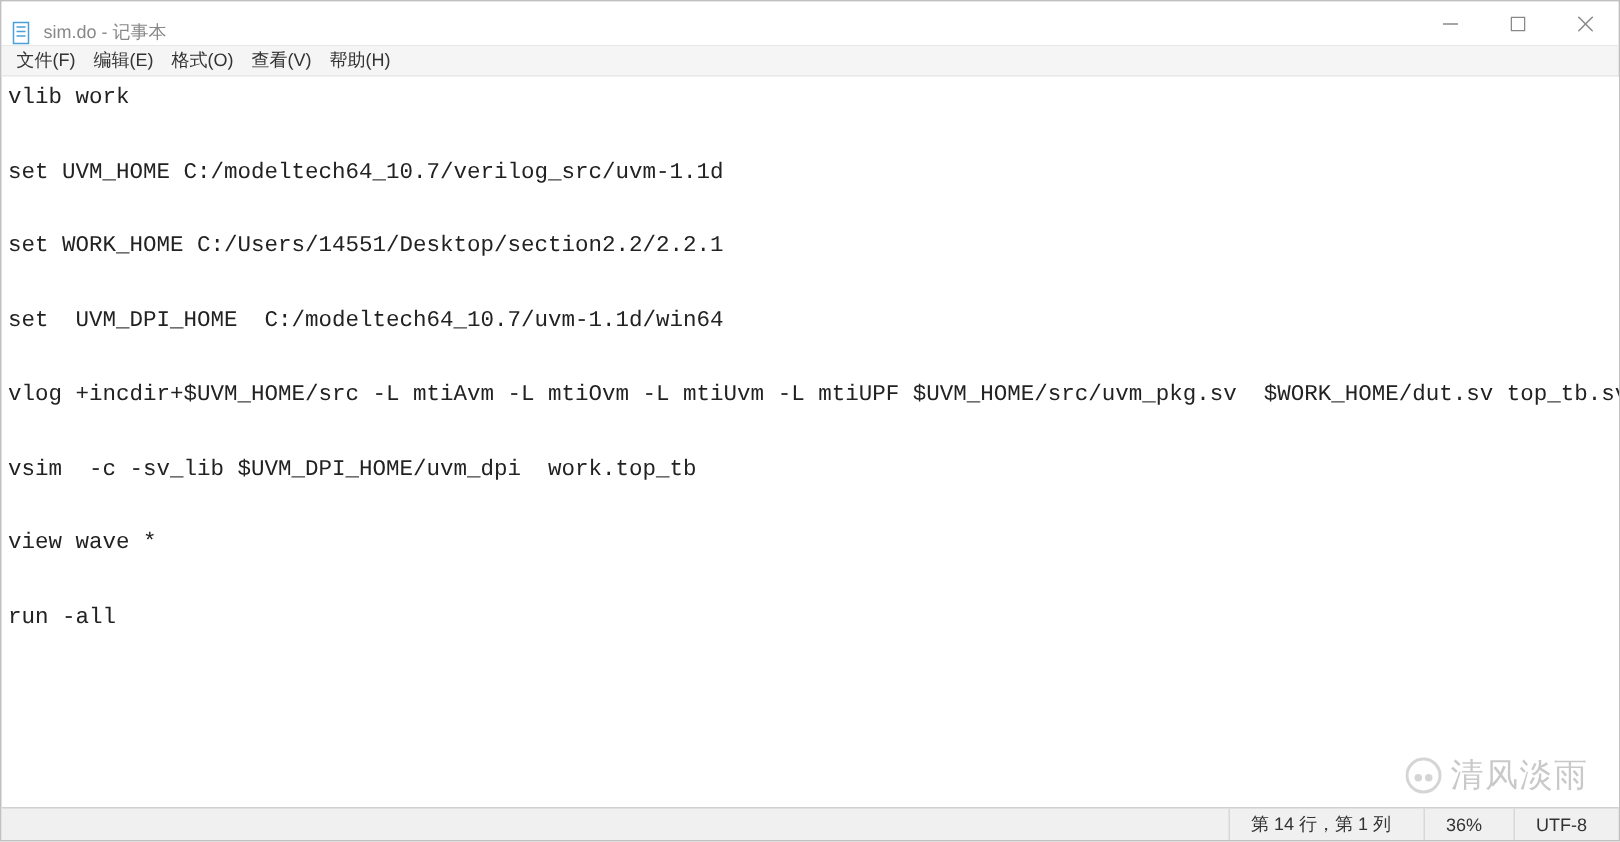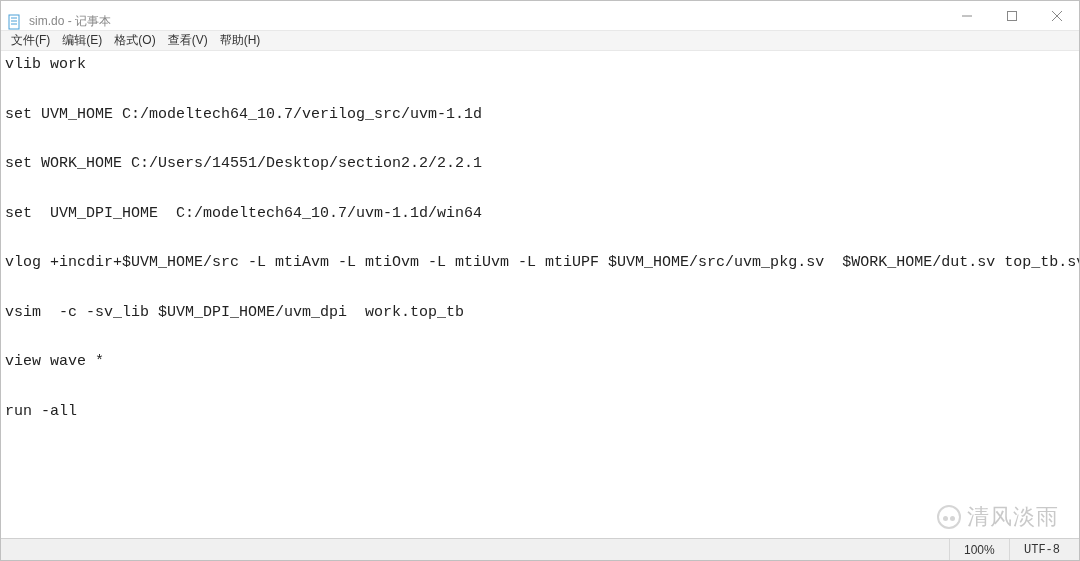--- a/index.html
+++ b/index.html
@@ -93,21 +93,21 @@
       padding: 0 14px;
       height: 100%;
       display: flex;
       align-items: center;
       border-left: 1px solid #d8d8d8;
     }
     .status-cell:first-child { border-left: none; flex: 1; }
     .status-cell.pos { min-width: 130px; }
     .status-cell.zoom { min-width: 60px; }
     .status-cell.eol { min-width: 110px; }
-    .status-cell.enc { min-width: 70px;  font-family: Liberation Mono, monospace;}
+    .status-cell.enc { min-width: 70px; }
     .watermark {
       position: absolute;
       right: 20px;
       bottom: 28px;
       display: flex;
       align-items: center;
       gap: 6px;
       opacity: 0.35;
       pointer-events: none;
       justify-content: center;
@@ -200,18 +200,19 @@
 
 run -all</textarea>
 
 <div class="watermark">
   <span class="watermark-icon"></span>
   <span class="watermark-text">清风淡雨</span>
 </div>
 
 <div class="statusbar">
   <div class="status-cell"></div>
-  <div class="status-cell zoom">100%</div>
+  <div class="status-cell pos">第 14 行，第 1 列</div>
+  <div class="status-cell zoom">36%</div>
   <div class="status-cell enc">UTF-8</div>
 </div>
 
 
 
 
 </body></html>

